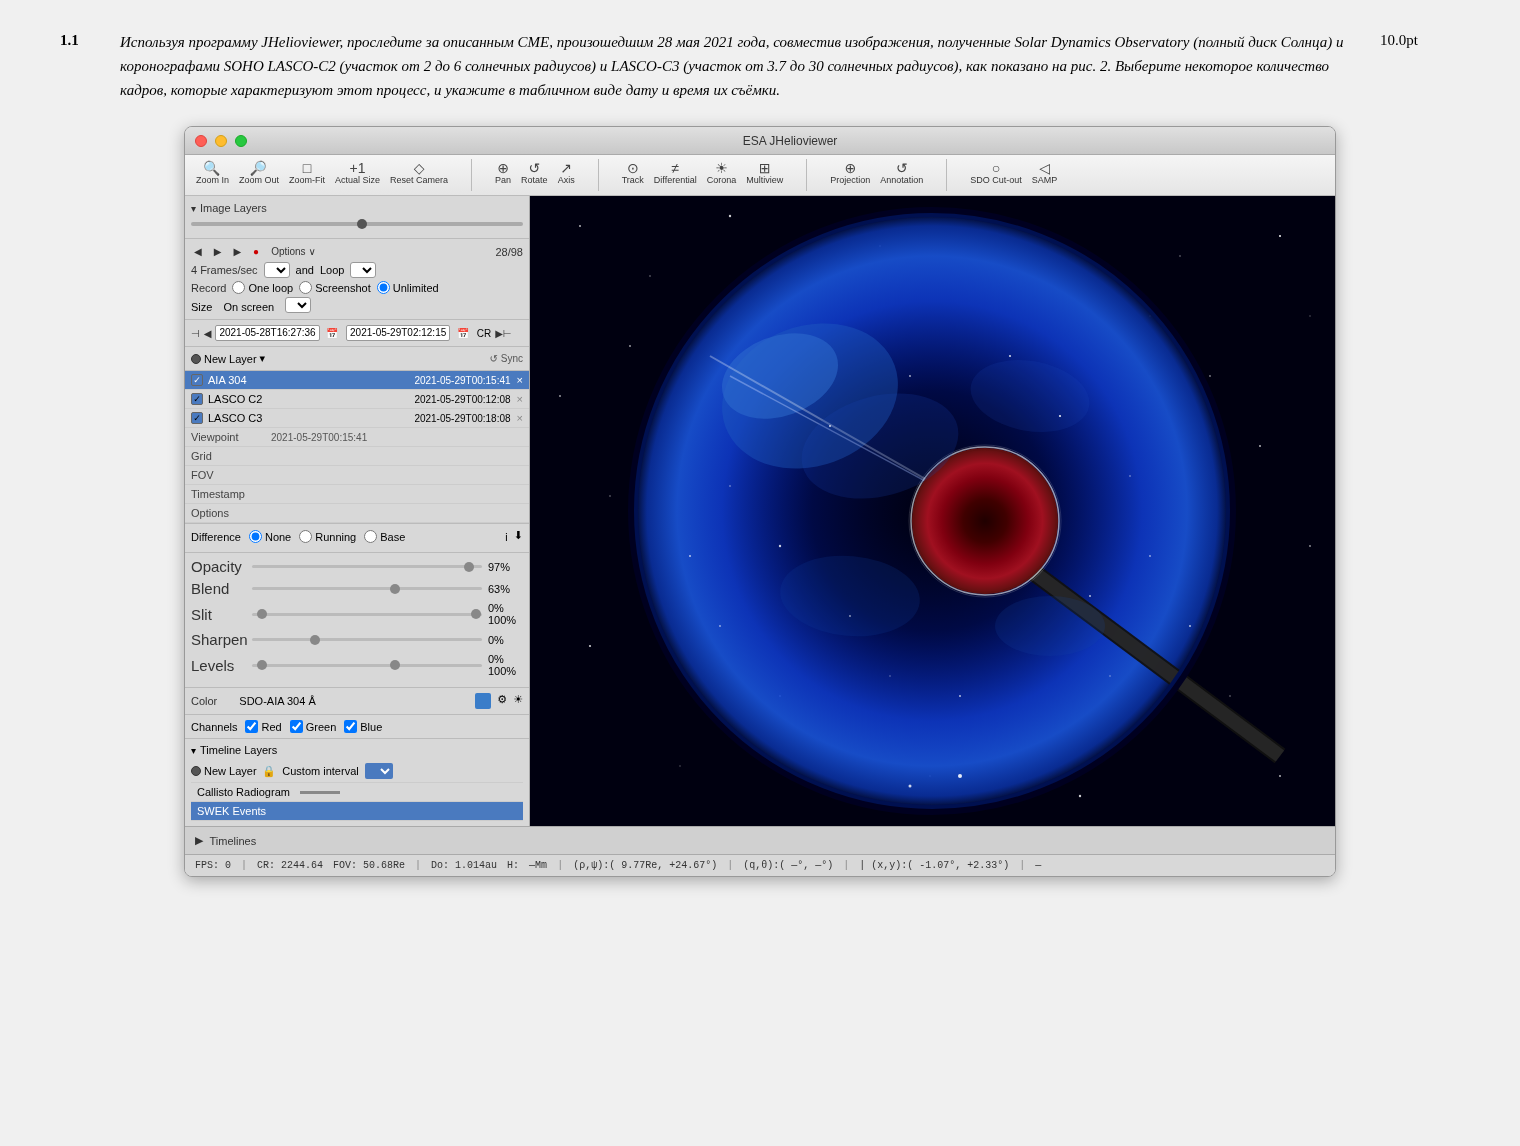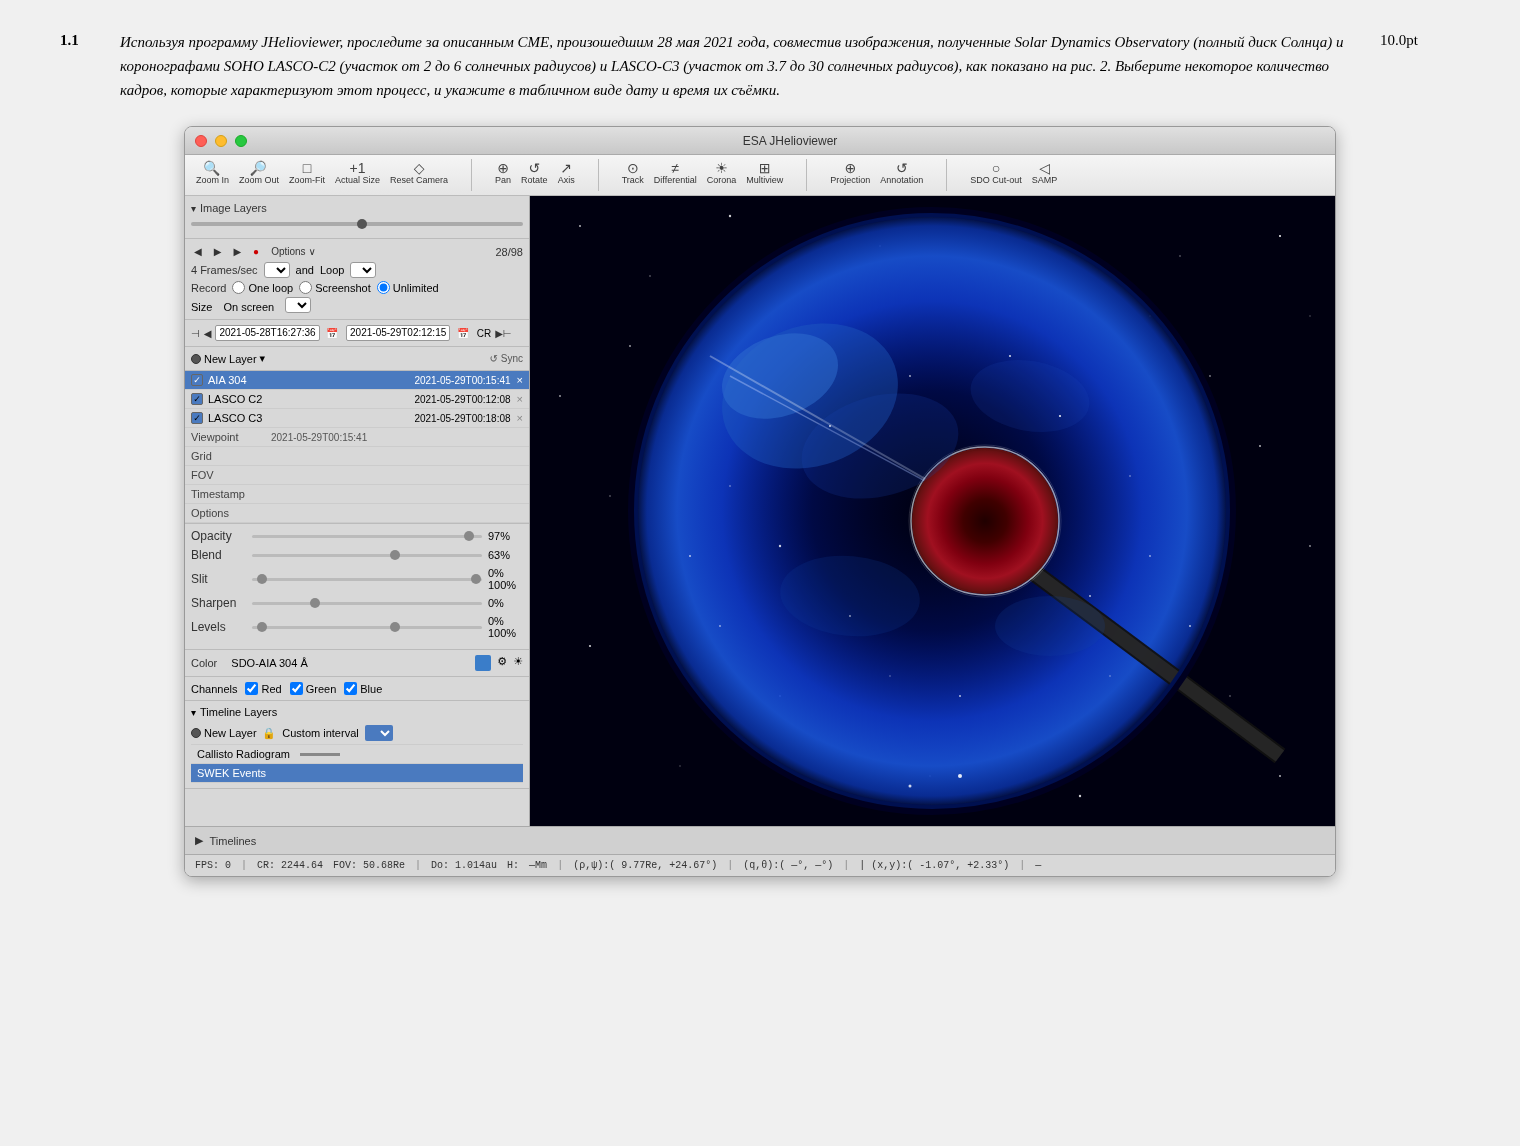--- a/index.html
+++ b/index.html
@@ -334,21 +334,21 @@
       padding: 5px 6px;
       border-bottom: 1px solid #bbb;
     }
     .slider-row {
       display: flex;
       align-items: center;
       margin-bottom: 5px;
     }
     .slider-label {
       width: 55px;
-      font-size: 12px;
+      font-size: 15px;
       color: #333;
     }
     .slider-track {
       flex: 1;
       height: 3px;
       background: #bbb;
       border-radius: 2px;
       position: relative;
       margin: 0 6px;
     }
@@ -366,21 +366,21 @@
     }
 
     
     .color-section {
       padding: 5px 6px;
       border-bottom: 1px solid #bbb;
     }
     .color-row {
       display: flex;
       align-items: center;
-      gap: 14px;
+      gap: 22px;
       font-size: 11px;
     }
     .color-label { color: #333; }
     .color-value { flex: 1; font-size: 11px; }
     .color-icons { display: flex; gap: 6px; }
     .color-icon-box {
       width: 16px; height: 16px;
       background: #3a7dc9;
       border-radius: 2px;
     }
@@ -720,20 +720,41 @@
 
           <div class="info-item">
             <span class="info-label">Timestamp</span>
           </div>
 
           <div class="info-item">
             <span class="info-label">Options</span>
           </div>
         </div>
 
+        <div class="diff-section">
+          <div class="diff-row">
+            <span>Difference</span>
+            <label class="radio-item">
+              <input type="radio" name="diff" checked="" style="">
+              <span>None</span>
+            </label>
+            <label class="radio-item">
+              <input type="radio" name="diff" style="">
+              <span>Running</span>
+            </label>
+            <label class="radio-item">
+              <input type="radio" name="diff" style="">
+              <span>Base</span>
+            </label>
+            <div class="diff-icons">
+              <span>ℹ</span>
+              <span>⬇</span>
+            </div>
+          </div>
+        </div>
 
         <div class="sliders-section">
 
           <div class="slider-row">
             <span class="slider-label">Opacity</span>
             <div class="slider-track">
               <div class="slider-thumb" style="left:92%;"></div>
             </div>
             <span class="slider-value">97%</span>
           </div>

